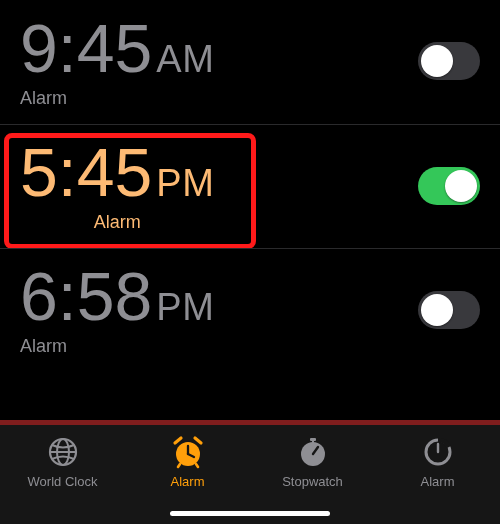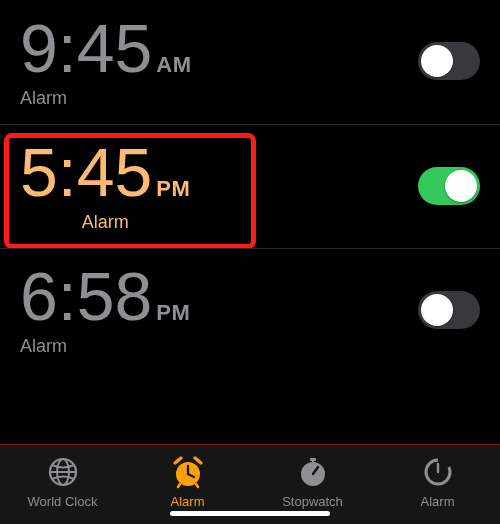--- a/index.html
+++ b/index.html
@@ -34,22 +34,22 @@
   .alarm-row:first-child { border-top: none; }
   .alarm-info { display: flex; flex-direction: column; }
   .time-line { display: flex; align-items: baseline; }
   .time-big {
     font-size: 68px;
     font-weight: 300;
     letter-spacing: 0px;
     line-height: 1;
   }
   .ampm {
-    font-size: 22px;
-    font-weight: 700;
+    font-size: 38px;
+    font-weight: 400;
     margin-left: 4px;
     letter-spacing: 0.5px;
     margin-top: 9px;
   }
   .alarm-label {
     font-size: 18px;
     margin-top: 6px;
     font-weight: 400;
   }
   .disabled .time-big,
@@ -85,28 +85,28 @@
     background: #ffffff;
     box-shadow: 0 1px 2px rgba(0,0,0,0.4);
   }
   .toggle.off { background: #39393d; }
   .toggle.off .knob { left: 3px; }
   .toggle.on { background: #34c759; }
   .toggle.on .knob { right: 3px; }
 
   
   .tabbar {
-    height: 80px;
+    height: 104px;
     background: #161616;
     display: flex;
     justify-content: space-around;
     align-items: flex-start;
     padding-top: 10px;
     position: relative;
-    border-top: 1px solid #7f1d1d;
+    border-top: 5px solid #7f1d1d;
   }
   .tab {
     display: flex;
     flex-direction: column;
     align-items: center;
     width: 110px;
     cursor: pointer;
   }
   .tab .tab-label {
     font-size: 13px;

